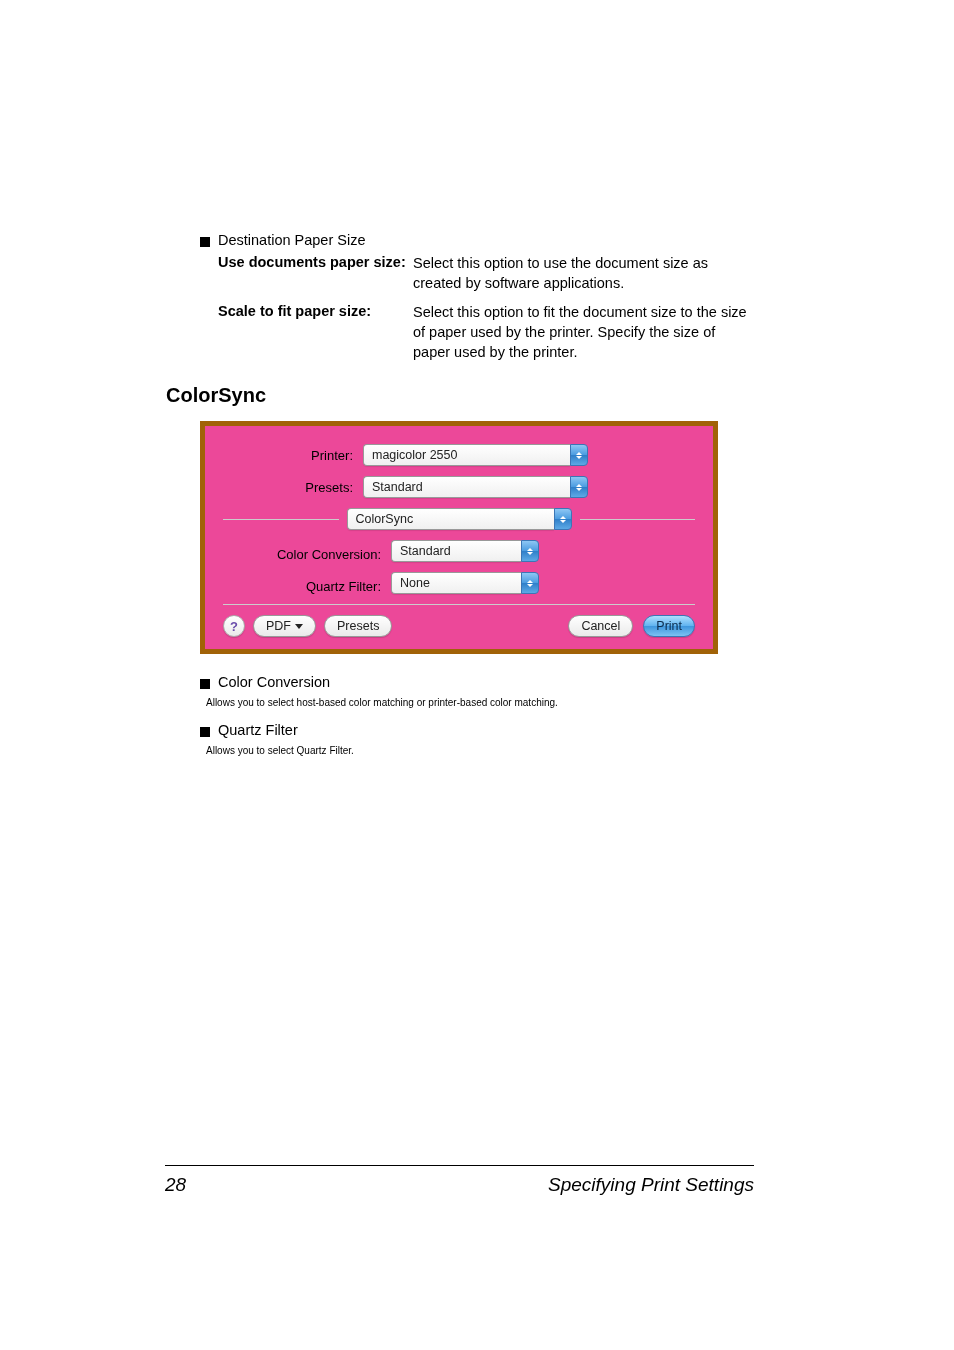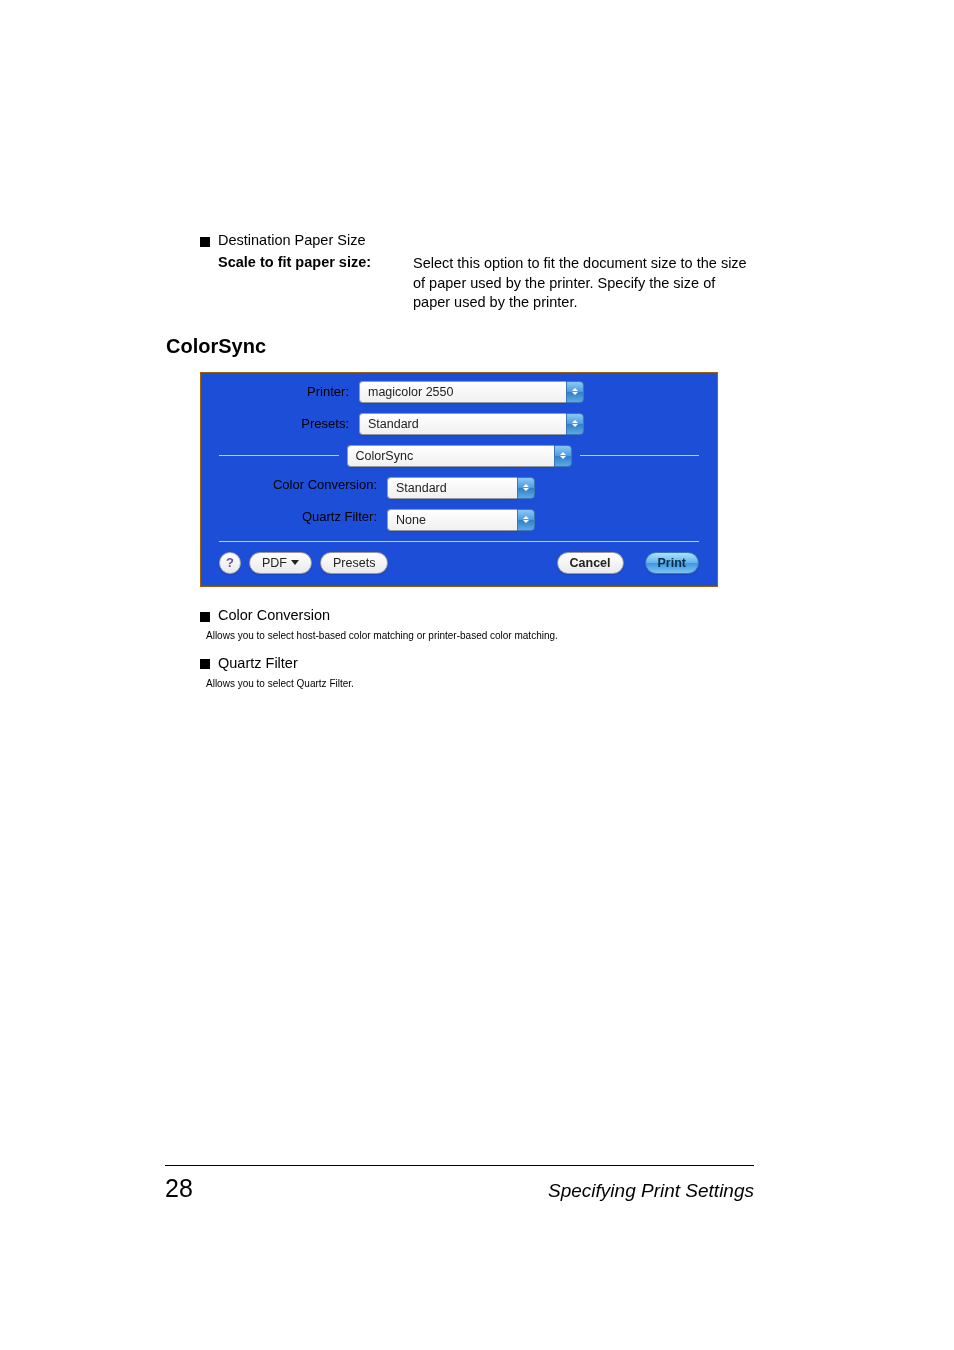--- a/index.html
+++ b/index.html
@@ -7,63 +7,67 @@
     .page { width: 954px; height: 1350px; position: relative; padding: 230px 200px 0 200px; }
     .content { width: 555px; }
     .bullet-item { display: flex; align-items: center; margin-bottom: 4px; }
     .bullet { width: 10px; height: 10px; background: #000; margin-top: 3px; margin-right: 8px; flex-shrink: 0; }
     .bullet-text { font-size: 14.5px; line-height: 1.4; }
     .def-row { display: flex; align-items: flex-start; margin: 4px 0 10px 18px; }
     .def-term { font-weight: bold; font-size: 14.5px; width: 195px; flex-shrink: 0; }
     .def-desc { font-size: 14.5px; line-height: 1.35; flex: 1; }
     .section-heading { font-size: 20px; font-weight: bold; margin-top: 22px; margin-bottom: 14px; margin-left: -34px; }
     
-    .dialog { border: 1px solid #a16207; width: 518px; margin-left: 0; padding: 8px 18px 12px 18px; background: #1d4ed8; font-family: "Lucida Grande","Helvetica Neue",Arial,sans-serif; }
+    .dialog { border: 5px solid #a16207; width: 518px; margin-left: 0; padding: 18px 18px 12px 18px; background: #ec4899; font-family: "Lucida Grande","Helvetica Neue",Arial,sans-serif; }
     .dlg-row { display: flex; align-items: center; margin-bottom: 10px; }
     .dlg-label { width: 140px; text-align: right; font-size: 13px; padding-right: 10px; color: #000; }
     .dlg-select-wrap { position: relative; display: inline-flex; align-items: stretch; height: 22px; }
     .dlg-select { height: 22px; border: 1px solid #999; border-right: none; border-radius: 4px 0 0 4px; background: linear-gradient(#fff,#f0f0f0); font-size: 12.5px; padding: 2px 8px; display: flex; align-items: center; box-shadow: inset 0 1px 0 #fff, 0 1px 1px rgba(0,0,0,0.1); color: #222; }
     .dlg-select.w207 { width: 207px; }
     .dlg-select.w130 { width: 130px; }
     .dlg-arrow { width: 18px; height: 22px; background: linear-gradient(#8ec7f4,#4a9be0 50%,#2f7fc9 51%,#5da9e6); border: 1px solid #3b76b5; border-radius: 0 4px 4px 0; display: flex; flex-direction: column; align-items: center; justify-content: center; gap: 1px; }
     .arrow-up { width: 0; height: 0; border-left: 3px solid transparent; border-right: 3px solid transparent; border-bottom: 3px solid #fff; }
     .arrow-down { width: 0; height: 0; border-left: 3px solid transparent; border-right: 3px solid transparent; border-top: 3px solid #fff; }
     .dlg-hr-group { display: flex; align-items: center; margin: 8px 0 10px 0; gap: 0; }
     .dlg-hr { flex: 1; height: 1px; background: #ccc; }
     .dlg-hr-bottom { height: 1px; background: #ccc; margin: 10px 0 10px 0; }
-    .inner-row { display: flex; align-items: flex-start; margin-bottom: 10px; }
+    .inner-row { display: flex; align-items: flex-end; margin-bottom: 10px; }
     .inner-label { width: 168px; text-align: right; font-size: 13px; padding-right: 10px; }
     .dlg-footer { display: flex; align-items: center; justify-content: space-between; margin-top: 6px; }
     .footer-left { display: flex; align-items: center; gap: 8px; }
     .help-btn { width: 22px; height: 22px; border-radius: 50%; border: 1px solid #aaa; background: linear-gradient(#fff,#eaeaea); display: flex; align-items: center; justify-content: center; font-size: 13px; font-weight: bold; color: #6a4caa; box-shadow: 0 1px 1px rgba(0,0,0,0.15); }
     .pill-btn { height: 22px; border: 1px solid #999; border-radius: 11px; background: linear-gradient(#fff,#eaeaea); font-size: 12.5px; padding: 0 12px; display: flex; align-items: center; box-shadow: 0 1px 1px rgba(0,0,0,0.15); color: #222; gap: 4px; }
     .pill-btn.primary { background: linear-gradient(#aee0ff,#5fb3ef 50%,#3e96dd 51%,#7cc2f3); border-color: #3b76b5; color: #0a2b4c; }
     .tri-down { width: 0; height: 0; border-left: 4px solid transparent; border-right: 4px solid transparent; border-top: 5px solid #222; }
-    .footer-right { display: flex; gap: 21px; font-weight: bold; }
+    .footer-right { display: flex; gap: 10px; }
     .below-list { margin-top: 18px; }
     .below-list .item { margin-bottom: 10px; }
     .below-list .desc { font-size: 10px; line-height: 1.35; margin-left: 6px; margin-top: 2px; }
     
     .page-foot { position: absolute; left: 165px; right: 200px; top: 1165px; }
     .foot-line { height: 1px; background: #000; margin-bottom: 8px; }
     .foot-row { display: flex; justify-content: space-between; align-items: baseline; }
-    .foot-num { font-size: 25px; }
+    .foot-num { font-style: italic; font-size: 19px; }
     .foot-title { font-style: italic; font-size: 19px; }
   </style>
 </head>
 <body>
 
 <div class="page">
   <div class="content">
 
     <div class="bullet-item">
       <span class="bullet"></span>
       <span class="bullet-text">Destination Paper Size</span>
     </div>
 
+    <div class="def-row">
+      <span class="def-term">Use documents paper size:</span>
+      <span class="def-desc">Select this option to use the document size as created by software applications.</span>
+    </div>
 
     <div class="def-row">
       <span class="def-term">Scale to fit paper size:</span>
       <span class="def-desc">Select this option to fit the document size to the size of paper used by the printer. Specify the size of paper used by the printer.</span>
     </div>
 
     <h2 class="section-heading">ColorSync</h2>
 
     <div class="dialog">
 

